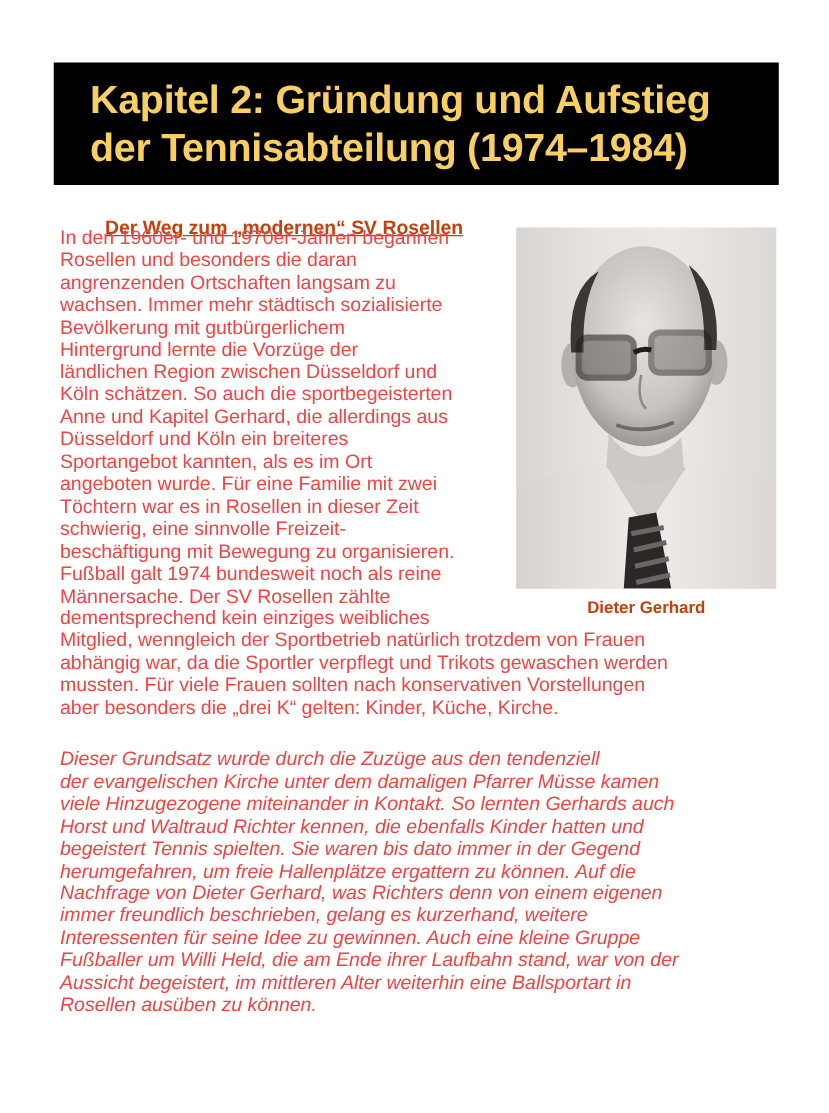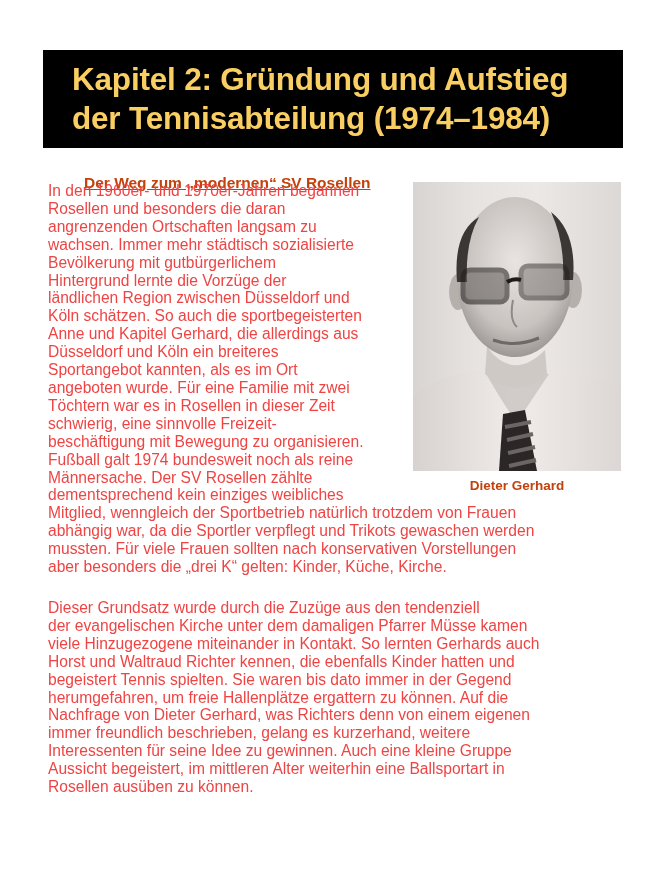--- a/index.html
+++ b/index.html
@@ -18,21 +18,21 @@
   .section-heading {
     position: absolute; left: 48px; top: 174px; font-size: 15.5px; font-weight: bold;
     text-decoration: underline; color: #c2410c; white-space: nowrap; margin-left: 36px;
   }
   .para {
     position: absolute; left: 48px; font-size: 15.6px; line-height: 17.9px; color: #ef4444;
     white-space: nowrap; margin: 0;
   }
   .para .ln { display: block; }
   .p1 { top: 182px; }
-  .p2 { top: 599px; }
+  .p2 { top: 599px; font-style: italic; }
   .photo {
     position: absolute; left: 413px; top: 182px; width: 208px; height: 289px;
     background: linear-gradient(90deg, #d8d4d2 0%, #e7e3e1 30%, #ece8e6 60%, #dcd8d6 100%);
     overflow: hidden;
   }
   .photo svg { display: block; }
   .caption {
     position: absolute; left: 413px; top: 478px; width: 208px; text-align: center;
     font-size: 13.5px; font-weight: bold; color: #c2410c;
   }
@@ -117,15 +117,16 @@
 <div class="para p2" id="p2">
     <span class="ln">Dieser Grundsatz wurde durch die Zuzüge aus den tendenziell</span>
     <span class="ln">der evangelischen Kirche unter dem damaligen Pfarrer Müsse kamen</span>
     <span class="ln">viele Hinzugezogene miteinander in Kontakt. So lernten Gerhards auch</span>
     <span class="ln">Horst und Waltraud Richter kennen, die ebenfalls Kinder hatten und</span>
     <span class="ln">begeistert Tennis spielten. Sie waren bis dato immer in der Gegend</span>
     <span class="ln">herumgefahren, um freie Hallenplätze ergattern zu können. Auf die</span>
     <span class="ln">Nachfrage von Dieter Gerhard, was Richters denn von einem eigenen</span>
     <span class="ln">immer freundlich beschrieben, gelang es kurzerhand, weitere</span>
     <span class="ln">Interessenten für seine Idee zu gewinnen. Auch eine kleine Gruppe</span>
+    <span class="ln">Fußballer um Willi Held, die am Ende ihrer Laufbahn stand, war von der</span>
     <span class="ln">Aussicht begeistert, im mittleren Alter weiterhin eine Ballsportart in</span>
     <span class="ln">Rosellen ausüben zu können.</span>
   </div>
 
 </body></html>

